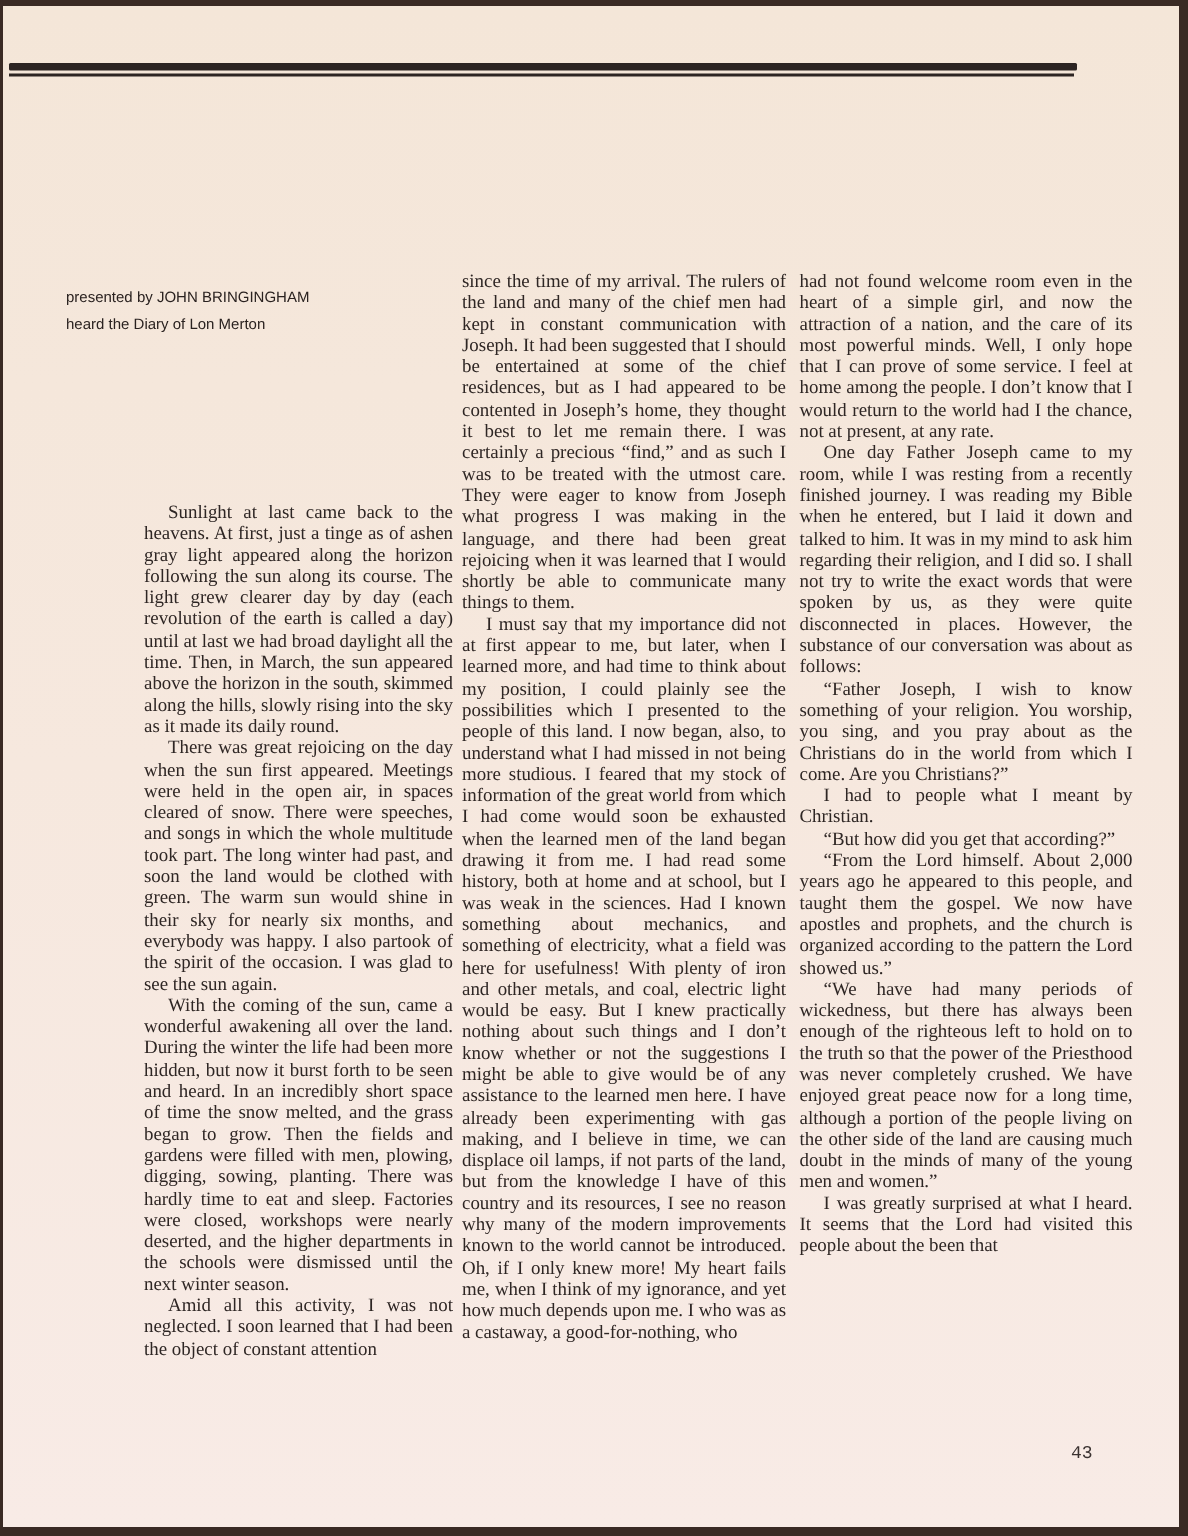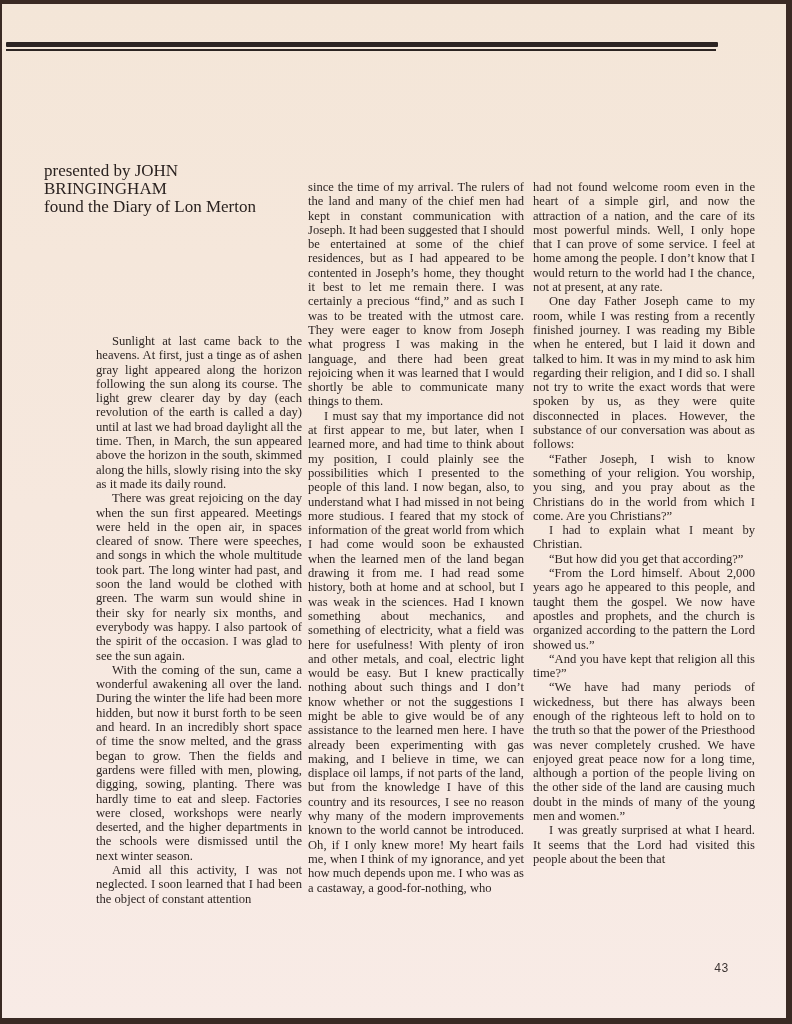--- a/index.html
+++ b/index.html
@@ -15,23 +15,23 @@
   }
   .rule-thick {
     position: absolute; left: 4px; top: 38px; width: 712px; height: 5px;
     background: #2c2422; border-radius: 1px;
   }
   .rule-thin {
     position: absolute; left: 4px; top: 45px; width: 710px; height: 2px;
     background: #2c2422;
   }
   .byline {
-    position: absolute; left: 42px; top: 158px; width: 240px;
-    font-family: Liberation Serif, serif;
-    font-size: 17px; line-height: 18px; color: #2a2220;
+    position: absolute; left: 42px; top: 186px; width: 240px;
+    font-family: Liberation Sans, sans-serif;
+    font-size: 10px; line-height: 18px; color: #2a2220;
   }
   .col {
     position: absolute; width: 230px;
     font-size: 12.6px; line-height: 14.3px; color: #2e2624;
     text-align: justify; hyphens: none;
   }
   .col p { margin: 0; text-indent: 16px; }
   .col p.cont { text-indent: 0; }
   .c1 { left: 70px; top: 330px; width: 206px; margin-left: 24px; }
   .c2 { left: 306px; top: 176px; width: 216px; }
@@ -43,41 +43,40 @@
 </style>
 </head>
 <body>
 
 <div class="page">
   <div class="rule-thick"></div>
   <div class="rule-thin"></div>
 
   <div class="byline">
     <div>presented by JOHN BRINGINGHAM</div>
-    <div>found the Diary of Lon Merton</div>
+    <div>heard the Diary of Lon Merton</div>
   </div>
 
   <div class="col c1">
     <p>Sunlight at last came back to the heavens. At first, just a tinge as of ashen gray light appeared along the horizon following the sun along its course. The light grew clearer day by day (each revolution of the earth is called a day) until at last we had broad daylight all the time. Then, in March, the sun appeared above the horizon in the south, skimmed along the hills, slowly rising into the sky as it made its daily round.</p>
     <p>There was great rejoicing on the day when the sun first appeared. Meetings were held in the open air, in spaces cleared of snow. There were speeches, and songs in which the whole multitude took part. The long winter had past, and soon the land would be clothed with green. The warm sun would shine in their sky for nearly six months, and everybody was happy. I also partook of the spirit of the occasion. I was glad to see the sun again.</p>
     <p>With the coming of the sun, came a wonderful awakening all over the land. During the winter the life had been more hidden, but now it burst forth to be seen and heard. In an incredibly short space of time the snow melted, and the grass began to grow. Then the fields and gardens were filled with men, plowing, digging, sowing, planting. There was hardly time to eat and sleep. Factories were closed, workshops were nearly deserted, and the higher departments in the schools were dismissed until the next winter season.</p>
     <p>Amid all this activity, I was not neglected. I soon learned that I had been the object of constant attention</p>
   </div>
 
   <div class="col c2">
     <p class="cont">since the time of my arrival. The rulers of the land and many of the chief men had kept in constant communication with Joseph. It had been suggested that I should be entertained at some of the chief residences, but as I had appeared to be contented in Joseph’s home, they thought it best to let me remain there. I was certainly a precious “find,” and as such I was to be treated with the utmost care. They were eager to know from Joseph what progress I was making in the language, and there had been great rejoicing when it was learned that I would shortly be able to communicate many things to them.</p>
     <p>I must say that my importance did not at first appear to me, but later, when I learned more, and had time to think about my position, I could plainly see the possibilities which I presented to the people of this land. I now began, also, to understand what I had missed in not being more studious. I feared that my stock of information of the great world from which I had come would soon be exhausted when the learned men of the land began drawing it from me. I had read some history, both at home and at school, but I was weak in the sciences. Had I known something about mechanics, and something of electricity, what a field was here for usefulness! With plenty of iron and other metals, and coal, electric light would be easy. But I knew practically nothing about such things and I don’t know whether or not the suggestions I might be able to give would be of any assistance to the learned men here. I have already been experimenting with gas making, and I believe in time, we can displace oil lamps, if not parts of the land, but from the knowledge I have of this country and its resources, I see no reason why many of the modern improvements known to the world cannot be introduced. Oh, if I only knew more! My heart fails me, when I think of my ignorance, and yet how much depends upon me. I who was as a castaway, a good-for-nothing, who</p>
   </div>
 
   <div class="col c3">
     <p class="cont">had not found welcome room even in the heart of a simple girl, and now the attraction of a nation, and the care of its most powerful minds. Well, I only hope that I can prove of some service. I feel at home among the people. I don’t know that I would return to the world had I the chance, not at present, at any rate.</p>
     <p>One day Father Joseph came to my room, while I was resting from a recently finished journey. I was reading my Bible when he entered, but I laid it down and talked to him. It was in my mind to ask him regarding their religion, and I did so. I shall not try to write the exact words that were spoken by us, as they were quite disconnected in places. However, the substance of our conversation was about as follows:</p>
     <p>“Father Joseph, I wish to know something of your religion. You worship, you sing, and you pray about as the Christians do in the world from which I come. Are you Christians?”</p>
-    <p>I had to explain what I meant by Christian.</p>
+    <p>I had to people what I meant by Christian.</p>
     <p>“But how did you get that according?”</p>
     <p>“From the Lord himself. About 2,000 years ago he appeared to this people, and taught them the gospel. We now have apostles and prophets, and the church is organized according to the pattern the Lord showed us.”</p>
-    <p>“And you have kept that religion all this time?”</p>
     <p>“We have had many periods of wickedness, but there has always been enough of the righteous left to hold on to the truth so that the power of the Priesthood was never completely crushed. We have enjoyed great peace now for a long time, although a portion of the people living on the other side of the land are causing much doubt in the minds of many of the young men and women.”</p>
     <p>I was greatly surprised at what I heard. It seems that the Lord had visited this people about the been that</p>
   </div>
 
   <div class="pagenum">43</div>
 </div>
 
 </body></html>

